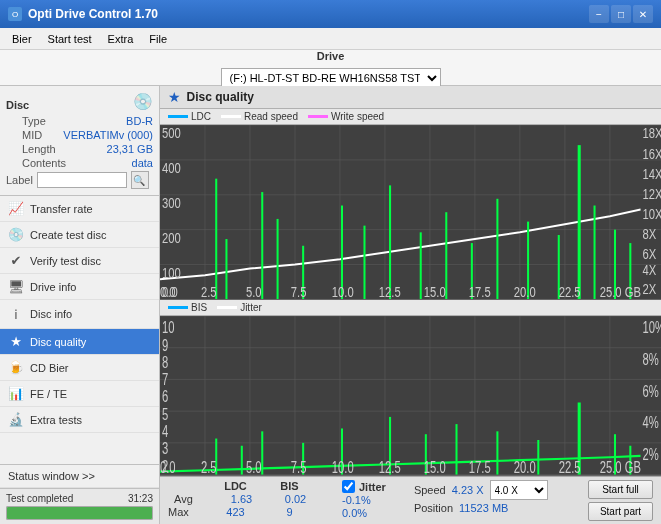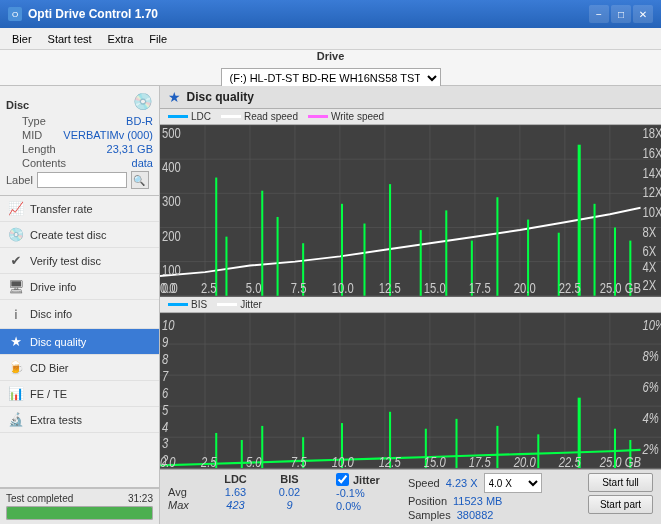--- a/index.html
+++ b/index.html
@@ -314,20 +314,23 @@
         <span class="nav-icon">📊</span>
         <span>FE / TE</span>
       </div>
       <div class="nav-item">
         <span class="nav-icon">🔬</span>
         <span>Extra tests</span>
       </div>
     </div>
 
     <div class="sidebar-bottom">
+      <div class="sidebar-status">
+        <span>Status window &gt;&gt;</span>
+      </div>
       <div class="progress-area">
         <div class="progress-row">
           <span class="progress-text">Test completed</span>
           <span class="progress-time">31:23</span>
         </div>
         <div class="progress-bar-outer">
           <div class="progress-bar-inner" style="width: 100%;"></div>
         </div>
       </div>
     </div>
@@ -434,21 +437,21 @@
       <div class="legend-item">
         <div class="legend-color" style="background:#00aaff;"></div>
         <span class="legend-label">BIS</span>
       </div>
       <div class="legend-item">
         <div class="legend-color" style="background:#ffffff;"></div>
         <span class="legend-label">Jitter</span>
       </div>
     </div>
 
-    <div class="chart-wrapper" style="flex: 1; font-style: italic;">
+    <div class="chart-wrapper" style="flex: 1;">
       <svg class="chart-svg" viewBox="0 0 490 110" preserveAspectRatio="none">
 
         <rect width="490" height="110" fill="#404040"></rect>
 
         <line x1="0" y1="0" x2="490" y2="0" stroke="#5a5a5a" stroke-width="0.5"></line>
         <line x1="0" y1="22" x2="490" y2="22" stroke="#5a5a5a" stroke-width="0.5"></line>
         <line x1="0" y1="44" x2="490" y2="44" stroke="#5a5a5a" stroke-width="0.5"></line>
         <line x1="0" y1="66" x2="490" y2="66" stroke="#5a5a5a" stroke-width="0.5"></line>
         <line x1="0" y1="88" x2="490" y2="88" stroke="#5a5a5a" stroke-width="0.5"></line>
         <line x1="0" y1="110" x2="490" y2="110" stroke="#5a5a5a" stroke-width="0.5"></line>
@@ -512,25 +515,25 @@
 
     <div class="stats-bar">
 
       <div style="display:flex; flex-direction:column; gap:1px;">
         <div style="display:flex; gap:4px; align-items:center;">
           <span style="min-width:36px; color:#333;"></span>
           <span style="min-width:55px; text-align:center; font-weight:bold; color:#333;">LDC</span>
           <span style="min-width:45px; text-align:center; font-weight:bold; color:#333;">BIS</span>
         </div>
         <div style="display:flex; gap:4px; align-items:center;">
-          <span style="min-width:36px; color:#333;">Avg</span>
+          <span style="min-width:36px; color:#333;margin-left:6px;">Avg</span>
           <span style="min-width:55px; text-align:center; color:#1a5bbf;">1.63</span>
           <span style="min-width:45px; text-align:center; color:#1a5bbf;">0.02</span>
         </div>
-        <div style="display:flex; gap:4px; align-items:flex-start;font-style:italic;">
+        <div style="display:flex; gap:4px; align-items:flex-start;">
           <span style="min-width:36px; color:#333;">Max</span>
           <span style="min-width:55px; text-align:center; color:#1a5bbf;">423</span>
           <span style="min-width:45px; text-align:center; color:#1a5bbf;">9</span>
         </div>
       </div>
 
       <div style="display:flex; flex-direction:column; gap:1px; margin-left:8px;">
         <div style="display:flex; align-items:center; gap:4px;">
           <input type="checkbox" checked="" style="width: 13px; height: 13px;">
           <span style="font-weight:bold; color:#333;">Jitter</span>
@@ -545,24 +548,20 @@
           <span style="color:#333;">Speed</span>
           <span style="color:#1a5bbf;">4.23 X</span>
           <select style="border:1px solid #aaa; background:white; height:20px; width:58px; font-size:10px;">
             <option>4.0 X</option>
           </select>
         </div>
         <div style="display:flex; gap:6px; align-items:center;">
           <span style="color:#333;">Position</span>
           <span style="color:#1a5bbf;">11523 MB</span>
         </div>
-        <div style="display:flex; gap:6px; align-items:center;">
-          <span style="color:#333;">Samples</span>
-          <span style="color:#1a5bbf;">380882</span>
-        </div>
       </div>
 
       <div style="display:flex; flex-direction:column; gap:3px; margin-left:auto;">
         <button class="start-btn">Start full</button>
         <button class="start-btn">Start part</button>
       </div>
     </div>
 
   </div>
 </div>

